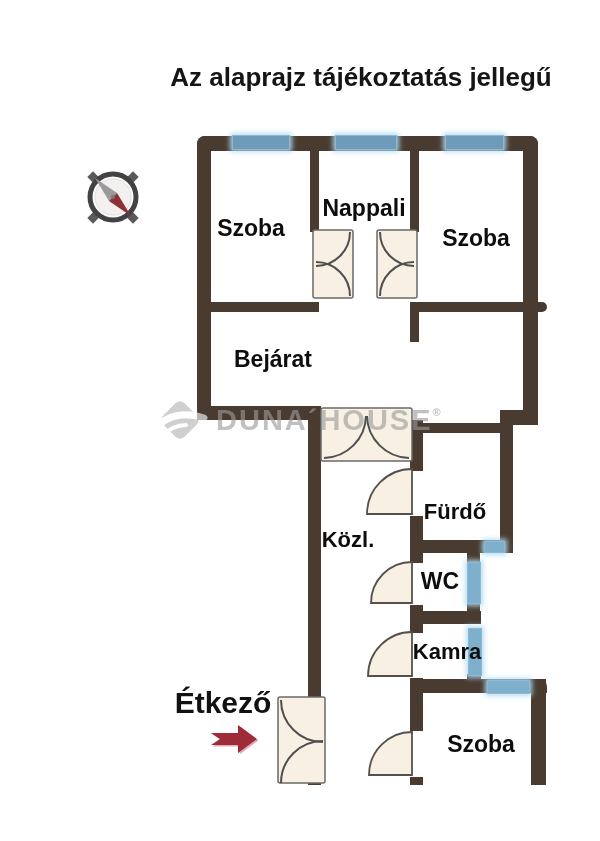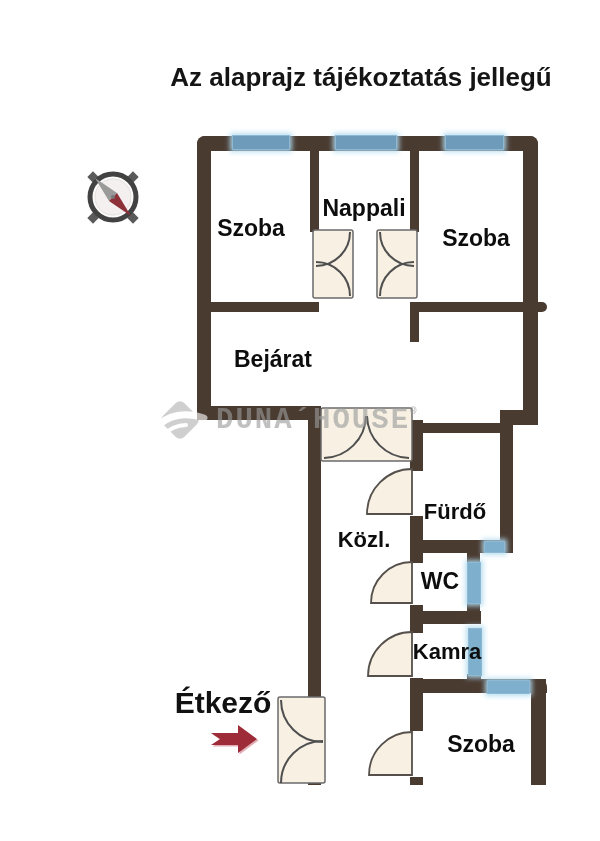--- a/index.html
+++ b/index.html
@@ -20,21 +20,21 @@
   .room-label{position:absolute;transform:translate(-50%,-50%);font-weight:bold;color:#0d0d0d;
               white-space:nowrap;z-index:6;}
   .fs23{font-size:23px;} .fs22{font-size:22px;}
   .doors{position:absolute;left:0;top:0;width:600px;height:841px;z-index:4;pointer-events:none;}
   .compass{position:absolute;left:83px;top:165px;z-index:5;}
   .entrance-label{position:absolute;left:223px;top:703px;transform:translate(-50%,-50%);
                   font-size:30px;font-weight:bold;color:#111;z-index:6;white-space:nowrap;}
   .entrance-arrow{position:absolute;left:209px;top:724px;z-index:6;}
   .watermark{position:absolute;left:152px;top:392px;display:flex;align-items:center;
              z-index:7;opacity:0.62;pointer-events:none;}
-  .wm-text{font-family:Liberation Mono, monospace;font-size:29px;font-weight:bold;color:#9b9b9b;
+  .wm-text{font-family:Liberation Sans, sans-serif;font-size:29px;font-weight:bold;color:#9b9b9b;
            letter-spacing:2px;white-space:nowrap;line-height:1;}
   .wm-reg{font-size:11px;vertical-align:14px;letter-spacing:0;}
 </style>
 </head>
 <body>
 
 <div class="canvas">
 
   <div class="title">Az alaprajz tájékoztatás jellegű</div>
 
@@ -126,21 +126,21 @@
       <path d="M281,700 A42,42 0 0 0 323,742" fill="none" stroke="#4f4f4f" stroke-width="2"></path>
       <path d="M281,783 A42,42 0 0 1 323,741" fill="none" stroke="#4f4f4f" stroke-width="2"></path>
     </g>
   </svg>
 
   <div class="room-label fs23" style="left:251px;top:228px;">Szoba</div>
   <div class="room-label fs23" style="left:364px;top:208px;">Nappali</div>
   <div class="room-label fs23" style="left:476px;top:238px;">Szoba</div>
   <div class="room-label fs23" style="left:273px;top:359px;">Bejárat</div>
   <div class="room-label fs22" style="left:455px;top:487px;margin-top:25px;">Fürdő</div>
-  <div class="room-label fs22" style="left:364px;top:540px;">Közl.</div>
+  <div class="room-label fs22" style="left:348px;top:540px;">Közl.</div>
   <div class="room-label fs23" style="left:440px;top:581px;">WC</div>
   <div class="room-label fs22" style="left:447px;top:652px;">Kamra</div>
   <div class="room-label fs23" style="left:481px;top:744px;">Szoba</div>
 
   <div class="entrance-label">Étkező</div>
   <svg class="entrance-arrow" width="50" height="30" viewBox="0 0 50 30">
     <polygon points="2,9 29,9 29,1 48,15 29,29 29,21 2,21 11,15" fill="#c96a76" opacity="0.55" transform="translate(1.5,1.5)"></polygon>
     <polygon points="2,9 29,9 29,1 48,15 29,29 29,21 2,21 11,15" fill="#9d2b38"></polygon>
   </svg>
 

